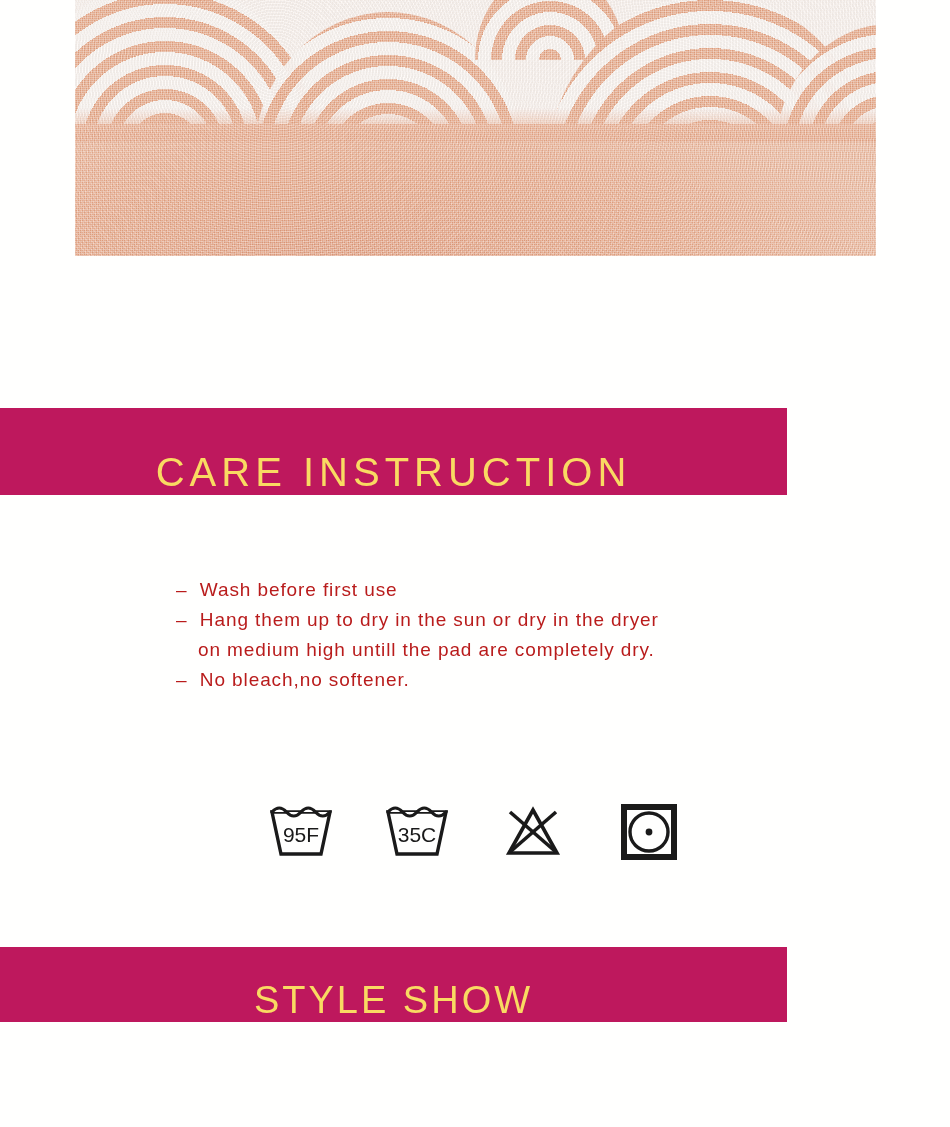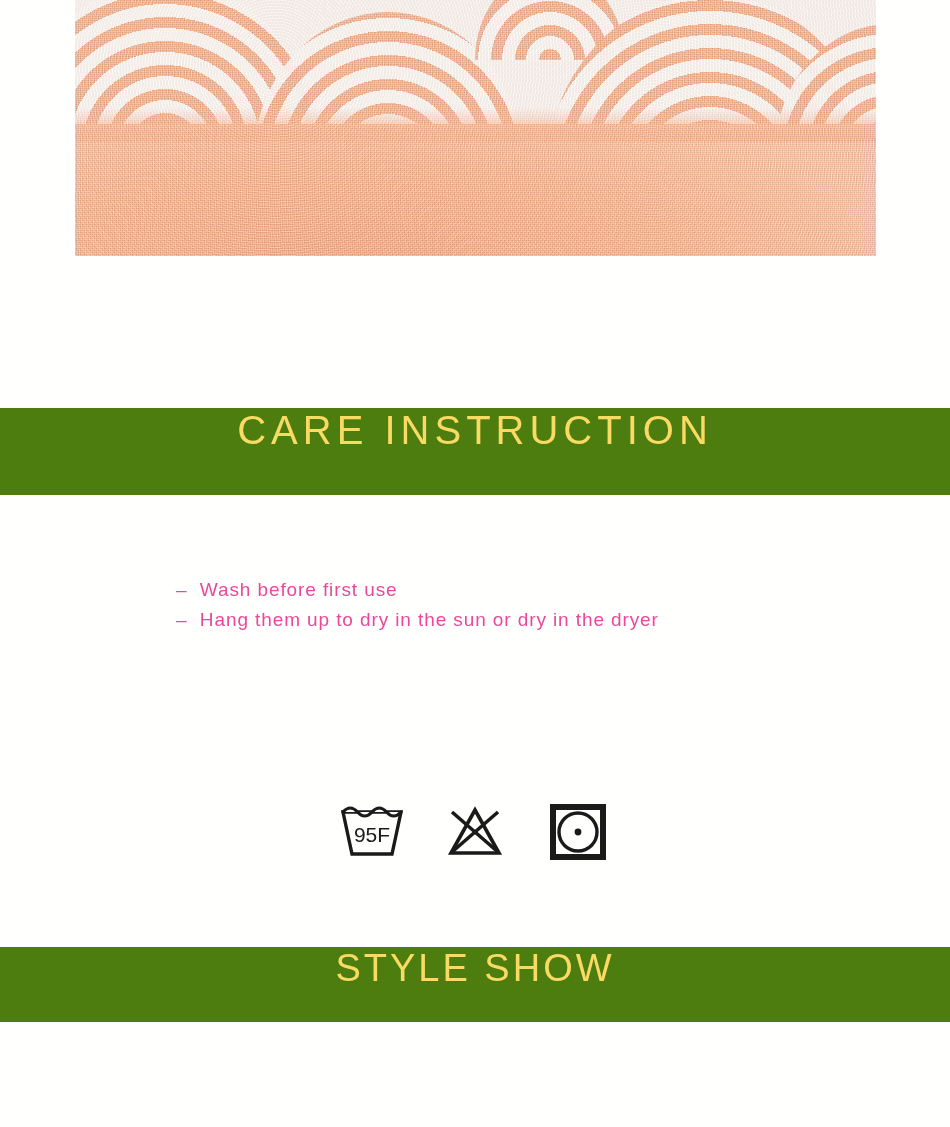--- a/index.html
+++ b/index.html
@@ -77,59 +77,59 @@
     background-image:
       repeating-radial-gradient(circle at 25% 35%, rgba(255,255,255,.22) 0 1px, rgba(0,0,0,.05) 1px 3px),
       repeating-radial-gradient(circle at 72% 68%, rgba(255,255,255,.18) 0 1px, rgba(0,0,0,.04) 1px 3px);
     opacity: .55;
   }
 
   
   .banner {
     position: absolute;
     left: 0;
-    width: 950px;
-    background: #4d7c0f;
+    width: 787px;
+    background: #be185d;
     display: flex;
-    align-items: flex-start;
+    align-items: flex-end;
     justify-content: center;
   }
   .banner-title {
     color: #F9DA62;
     font-size: 40px;
     letter-spacing: 5px;
     font-weight: 400;
     white-space: nowrap;
   }
   #banner-care  { top: 408px; height: 87px; }
   #banner-style { top: 947px; height: 75px; }
   #banner-style .banner-title { font-size: 38px; letter-spacing: 3px; }
 
   
   .care-list {
     position: absolute;
     left: 176px;
     top: 575px;
-    color: #ec4899;
+    color: #b91c1c;
     font-size: 19px;
     line-height: 30px;
     letter-spacing: .9px;
   }
   .care-line { white-space: pre; }
   .care-line.cont { padding-left: 22px; }
 
   
   .symbols {
     position: absolute;
     left: 0; right: 0;
     top: 800px;
     display: flex;
     justify-content: center;
     align-items: flex-start;
-    gap: 33px;
+    gap: 46px;
   }
   .symbol { width: 70px; height: 64px; }
   .symbol svg { display: block; width: 100%; height: 100%; }
 </style>
 </head>
 <body>
 
 <div class="hero-wrap">
   <div class="fabric">
     <div class="arch a1"></div>
@@ -143,32 +143,41 @@
   </div>
 </div>
 
 <div class="banner" id="banner-care">
   <div class="banner-title">CARE INSTRUCTION</div>
 </div>
 
 <div class="care-list">
   <div class="care-line">–  Wash before first use</div>
   <div class="care-line">–  Hang them up to dry in the sun or dry in the dryer</div>
+  <div class="care-line cont">on medium high untill the pad are completely dry.</div>
+  <div class="care-line">–  No bleach,no softener.</div>
 </div>
 
 <div class="symbols">
 
   <div class="symbol">
     <svg viewBox="0 0 70 64" xmlns="http://www.w3.org/2000/svg">
       <path d="M6 12 L64 12 L55 54 L15 54 Z" fill="none" stroke="#1A1A1A" stroke-width="3.4" stroke-linejoin="miter"></path>
       <path d="M6 12 Q13.25 4 20.5 12 T35 12 T49.5 12 T64 12" fill="#FFFFFF" stroke="#1A1A1A" stroke-width="3.2" stroke-linecap="round"></path>
       <text x="35" y="42" text-anchor="middle" font-family="Liberation Sans, sans-serif" font-size="21" fill="#1A1A1A">95F</text>
     </svg>
   </div>
 
+  <div class="symbol">
+    <svg viewBox="0 0 70 64" xmlns="http://www.w3.org/2000/svg">
+      <path d="M6 12 L64 12 L55 54 L15 54 Z" fill="none" stroke="#1A1A1A" stroke-width="3.4" stroke-linejoin="miter"></path>
+      <path d="M6 12 Q13.25 4 20.5 12 T35 12 T49.5 12 T64 12" fill="#FFFFFF" stroke="#1A1A1A" stroke-width="3.2" stroke-linecap="round"></path>
+      <text x="35" y="42" text-anchor="middle" font-family="Liberation Sans, sans-serif" font-size="21" fill="#1A1A1A">35C</text>
+    </svg>
+  </div>
 
   <div class="symbol">
     <svg viewBox="0 0 70 64" xmlns="http://www.w3.org/2000/svg">
       <path d="M35 10 L59 53 L11 53 Z" fill="none" stroke="#1A1A1A" stroke-width="3.6" stroke-linejoin="miter"></path>
       <line x1="12" y1="12" x2="58" y2="52" stroke="#1A1A1A" stroke-width="3.6"></line>
       <line x1="58" y1="12" x2="12" y2="52" stroke="#1A1A1A" stroke-width="3.6"></line>
     </svg>
   </div>
 
   <div class="symbol">

